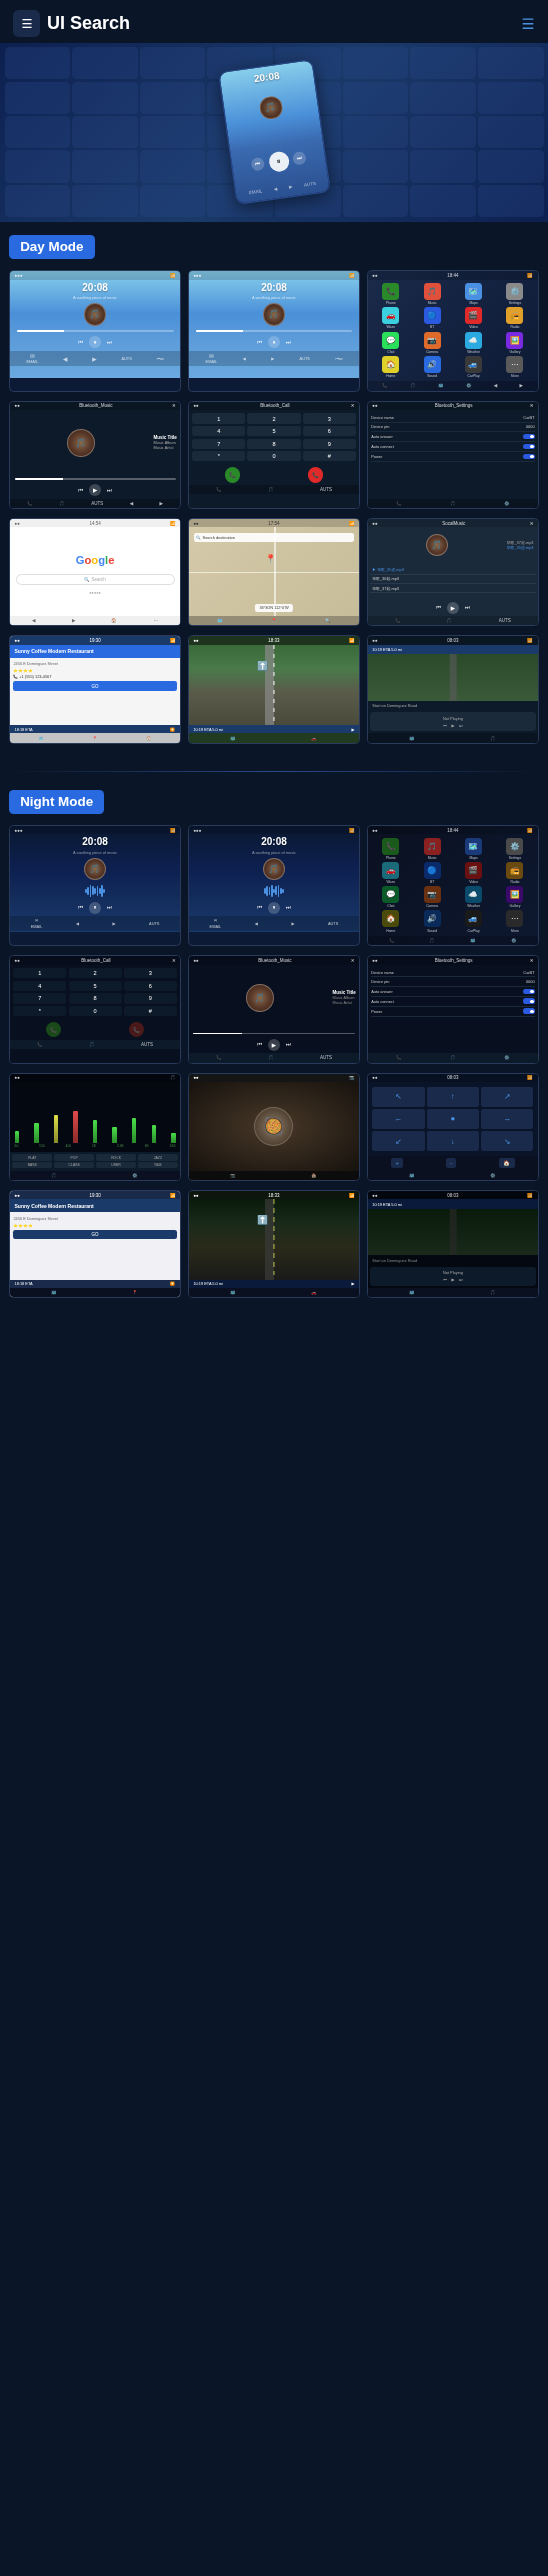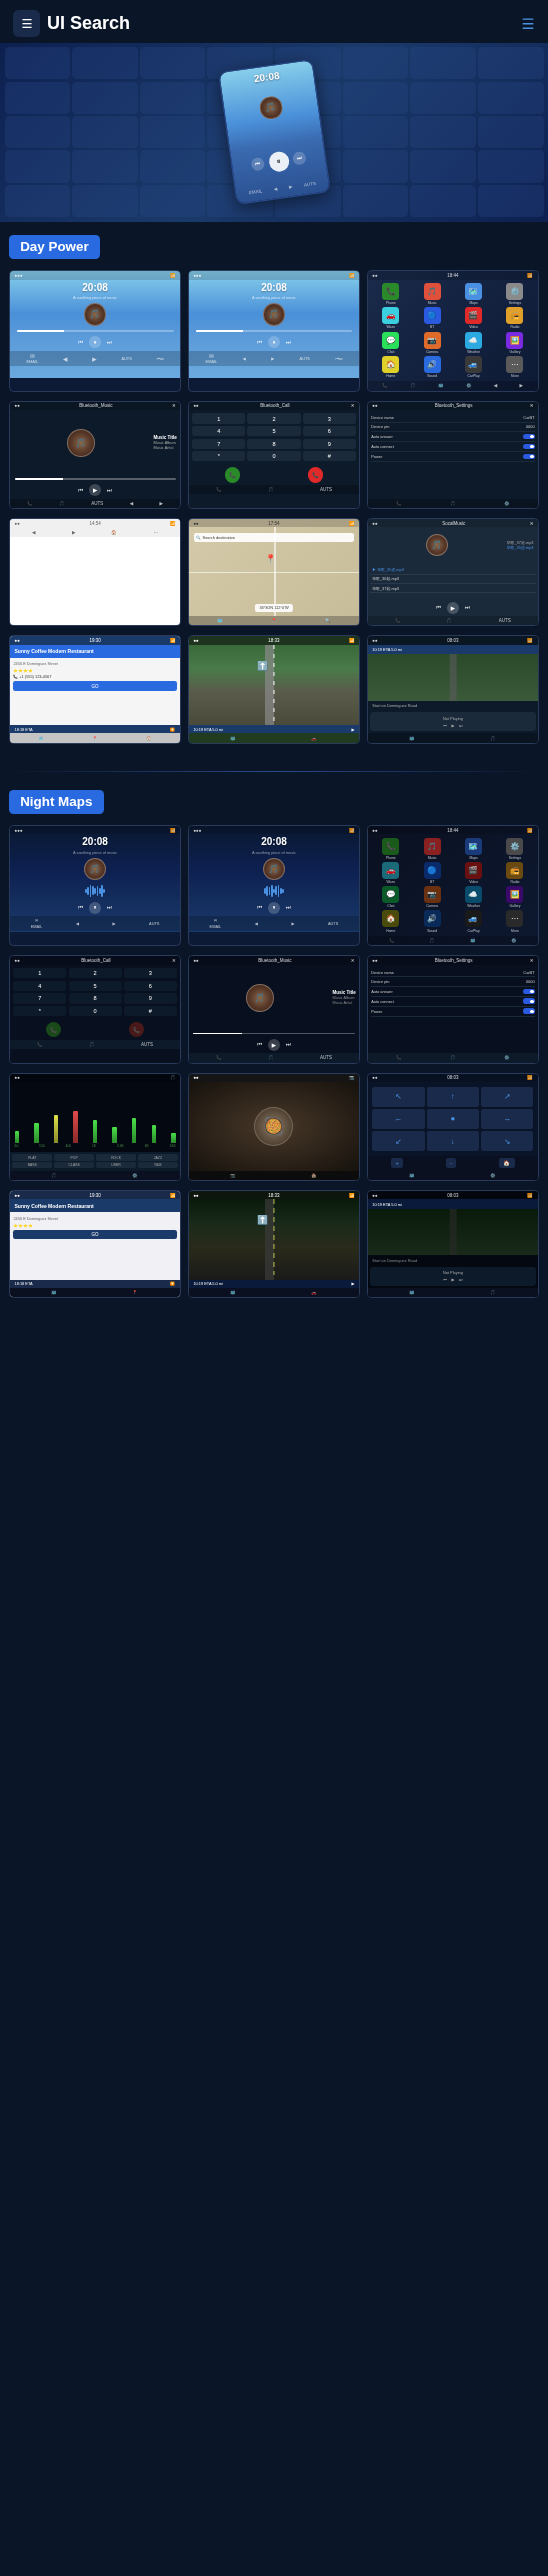--- a/index.html
+++ b/index.html
@@ -582,21 +582,21 @@
         <span>EMAIL</span>
         <span>◀</span>
         <span>▶</span>
         <span>AUTS</span>
       </div>
     </div>
   </div>
 </div>
 
 <div class="mode-section">
-  <div class="mode-label day-label">Day Power</div>
+  <div class="mode-label day-label">Day Mode</div>
 
   
   <div class="screen-grid">
 
     <div class="screen-mock">
       <div class="screen-inner music-screen" style="flex-direction:column;">
         <div class="screen-status-bar">
           <span>●●●</span>
           <span>📶</span>
         </div>
@@ -865,20 +865,29 @@
   
   <div class="screen-grid">
 
     <div class="screen-mock">
       <div class="screen-inner google-screen" style="flex-direction:column;">
         <div class="screen-status-bar" style="background:#f0f0f0;color:#666;">
           <span>●●</span>
           <span>14:54</span>
           <span>📶</span>
         </div>
+        <div style="flex:1;display:flex;flex-direction:column;align-items:center;justify-content:center;padding:5.6px;">
+          <div class="google-logo">
+            <span class="google-g">G</span><span class="google-o1">o</span><span class="google-o2">o</span><span class="google-l">g</span><span class="google-e">l</span><span style="color:#ea4335">e</span>
+          </div>
+          <div class="google-search" style="width:100%;text-align:center;">🔍 Search</div>
+          <div style="font-size:3.9px;color:#aaa;text-align:center;margin-top:2.2px;">
+            <span>●●●●●</span>
+          </div>
+        </div>
         <div class="bottom-toolbar" style="background:#f0f0f0;color:#666;">
           <span>◀</span>
           <span>▶</span>
           <span>🏠</span>
           <span>⋯</span>
         </div>
       </div>
     </div>
 
     <div class="screen-mock">
@@ -1031,21 +1040,21 @@
           <span>🎵</span>
         </div>
       </div>
     </div>
   </div>
 </div>
 
 <div class="section-divider"></div>
 
 <div class="mode-section">
-  <div class="mode-label night-label">Night Maps</div>
+  <div class="mode-label night-label">Night Mode</div>
 
   
   <div class="screen-grid">
 
     <div class="screen-mock">
       <div class="screen-inner night-music-screen" style="flex-direction:column;">
         <div class="screen-status-bar">
           <span>●●●</span>
           <span>📶</span>
         </div>

